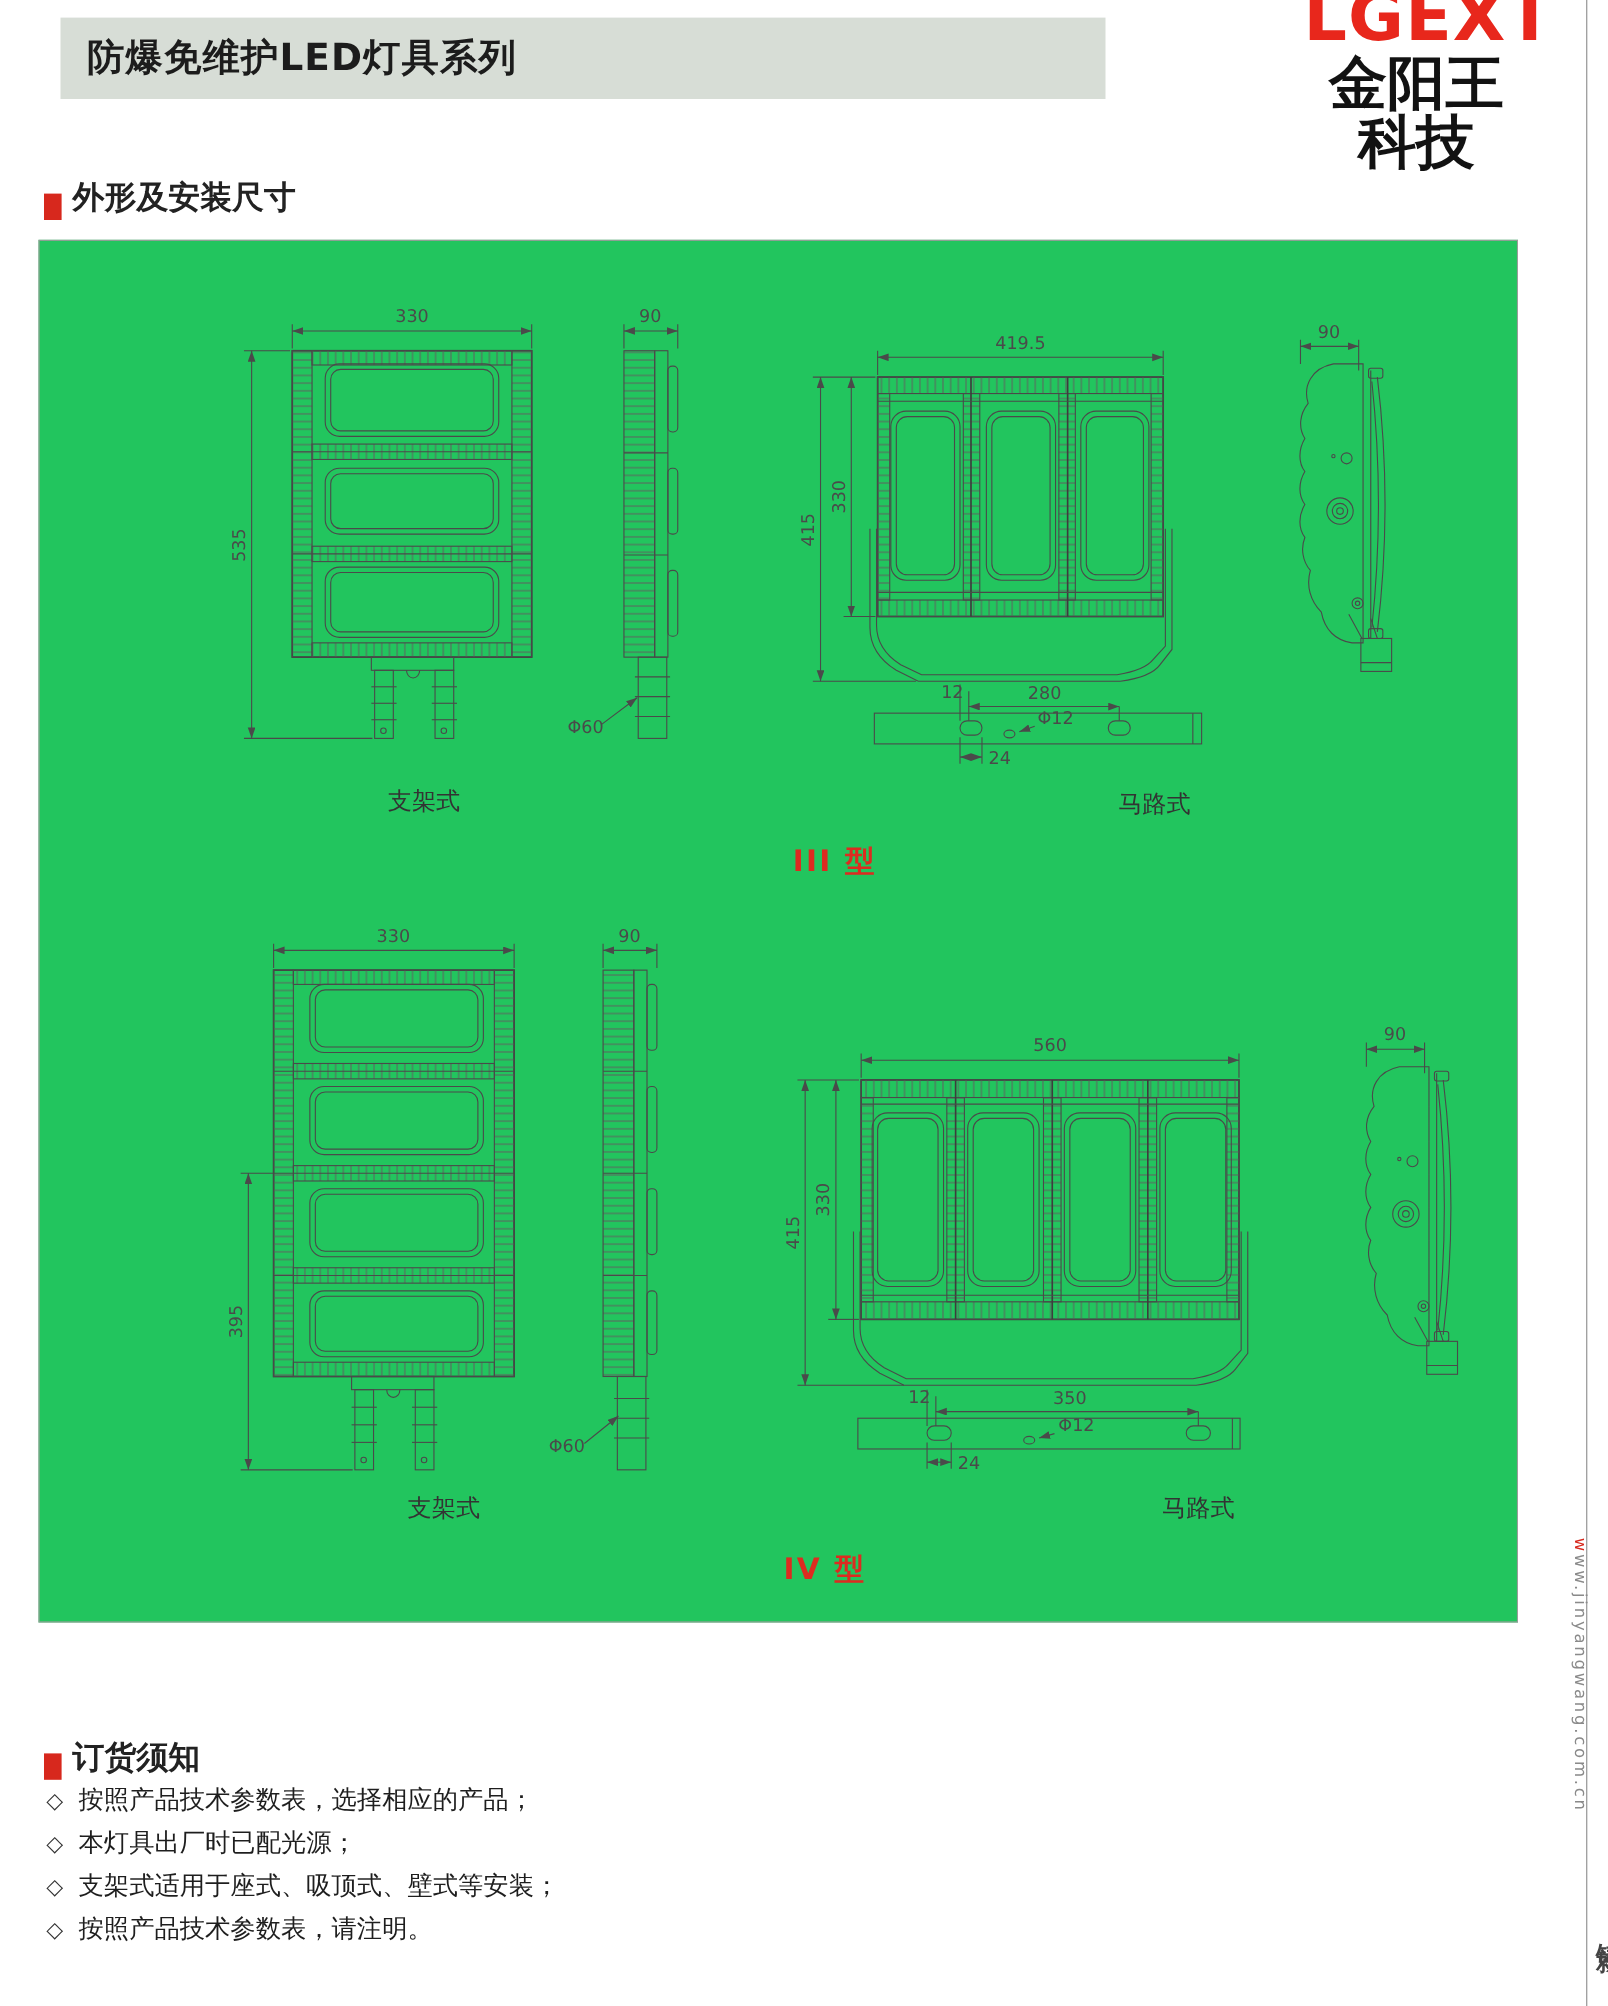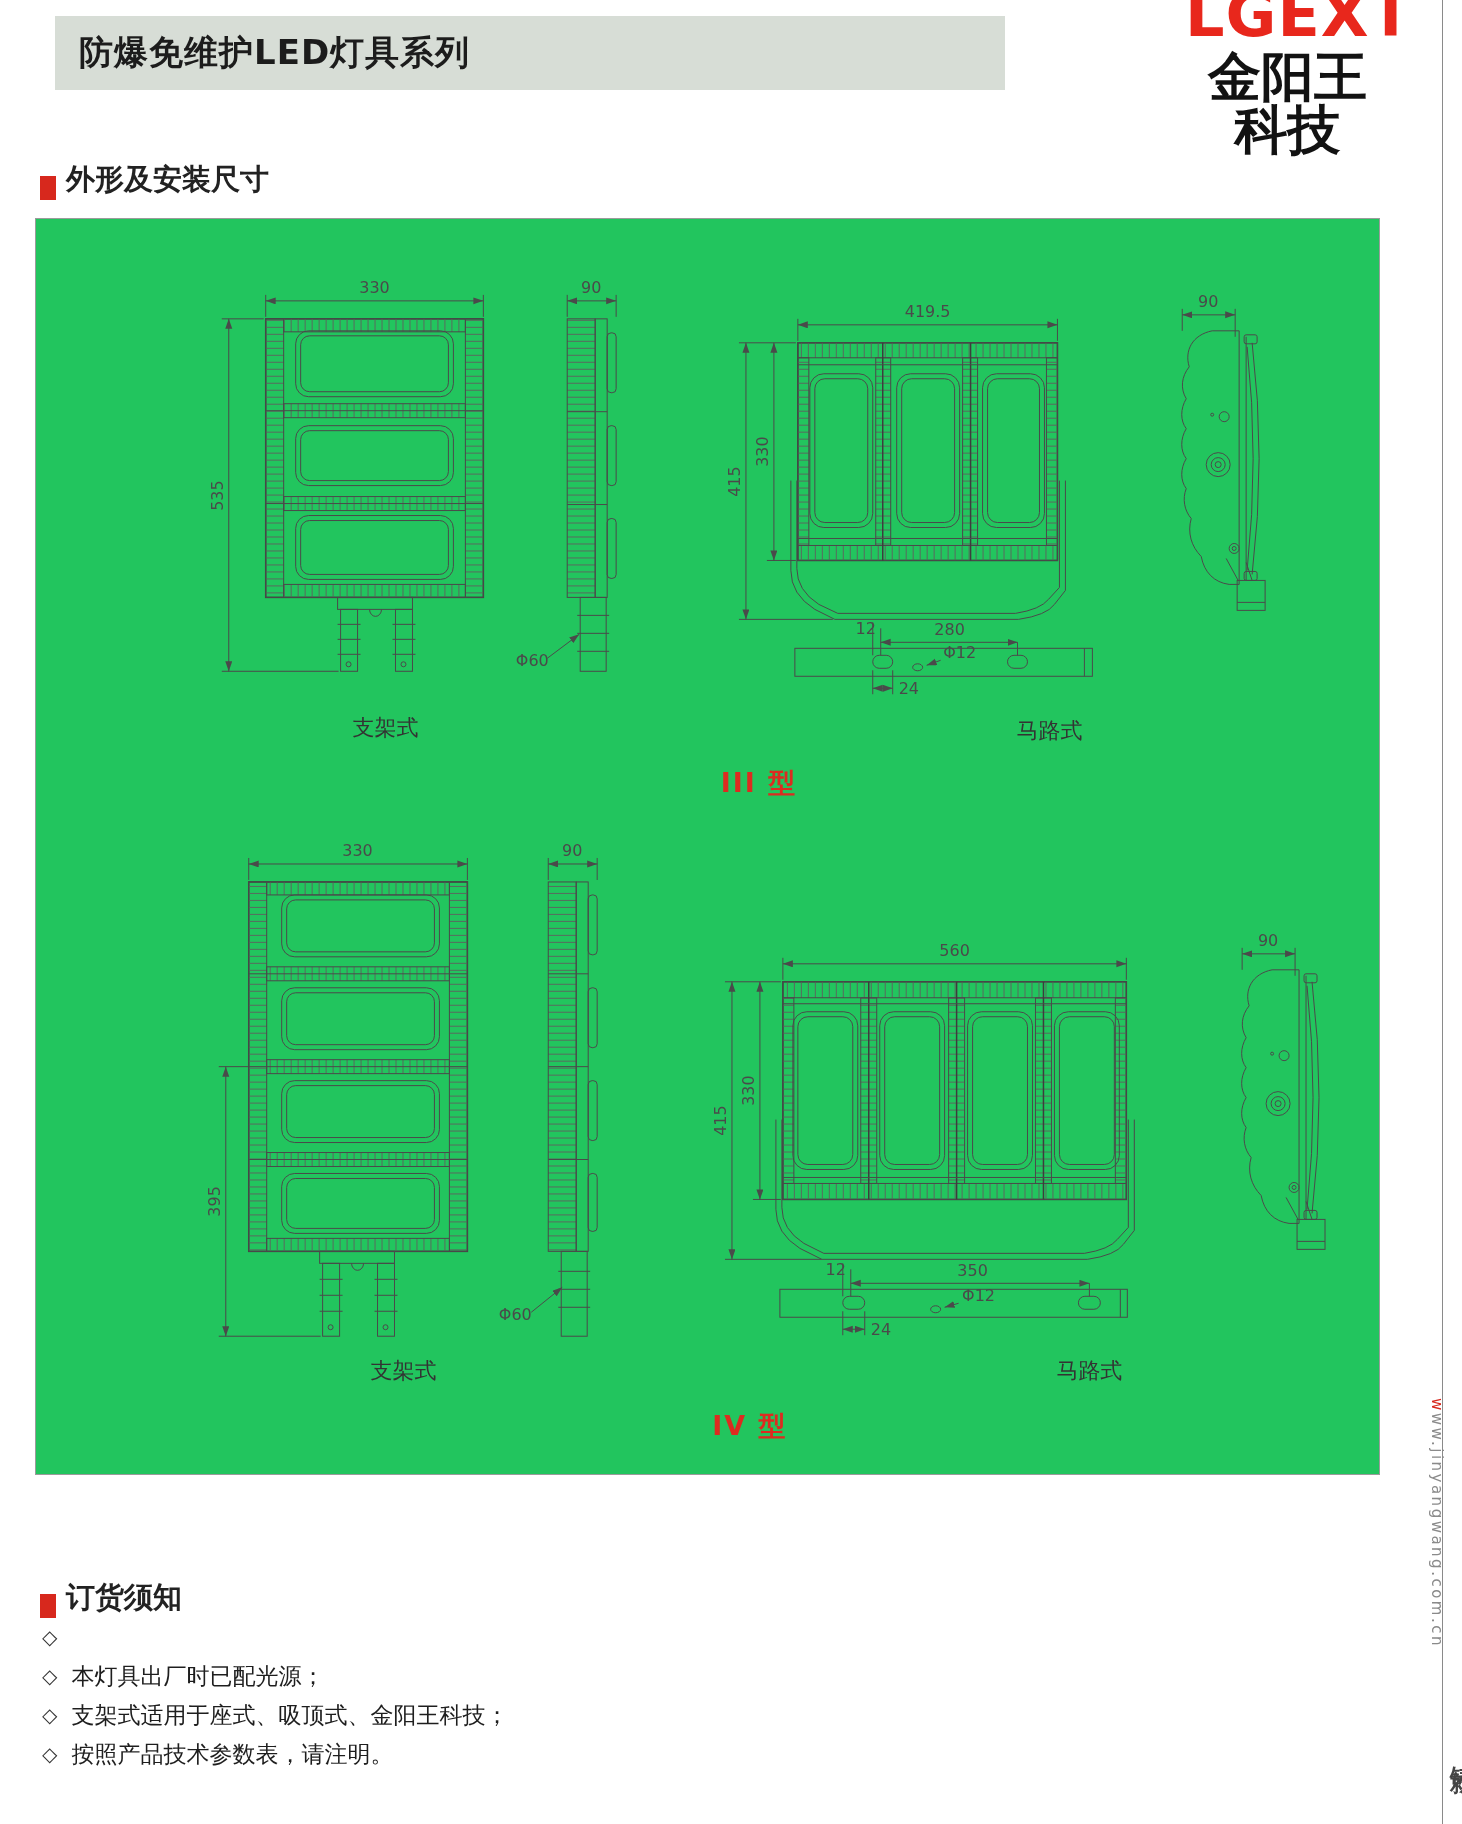--- a/index.html
+++ b/index.html
@@ -363,28 +363,29 @@
   </div>
 
   <div class="sec" style="top:1578px;">
     <div class="sq"></div>
     <div class="h">订货须知</div>
   </div>
 
   <div class="notes">
     <div class="note">
       <span class="diam">◇</span>
+      <span>按照产品技术参数表，选择相应的产品；</span>
     </div>
     <div class="note">
       <span class="diam">◇</span>
       <span>本灯具出厂时已配光源；</span>
     </div>
     <div class="note">
       <span class="diam">◇</span>
-      <span>支架式适用于座式、吸顶式、金阳王科技；</span>
+      <span>支架式适用于座式、吸顶式、壁式等安装；</span>
     </div>
     <div class="note">
       <span class="diam">◇</span>
       <span>按照产品技术参数表，请注明。</span>
     </div>
   </div>
 
   <div class="edgeline"></div>
   <div class="watermark"><span class="red">w</span><span>ww.jinyangwang.com.cn</span></div>
   <div class="wm-tail">铸就</div>

